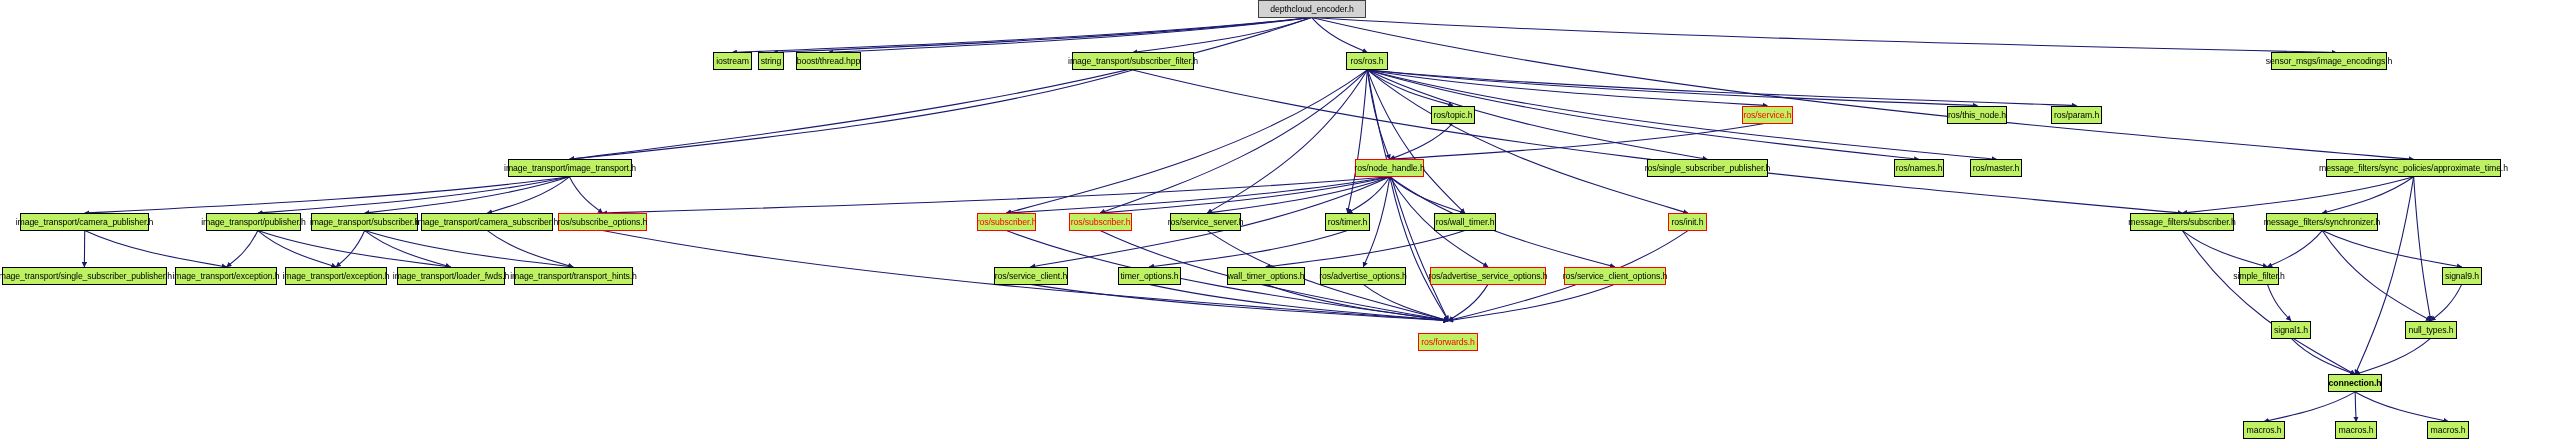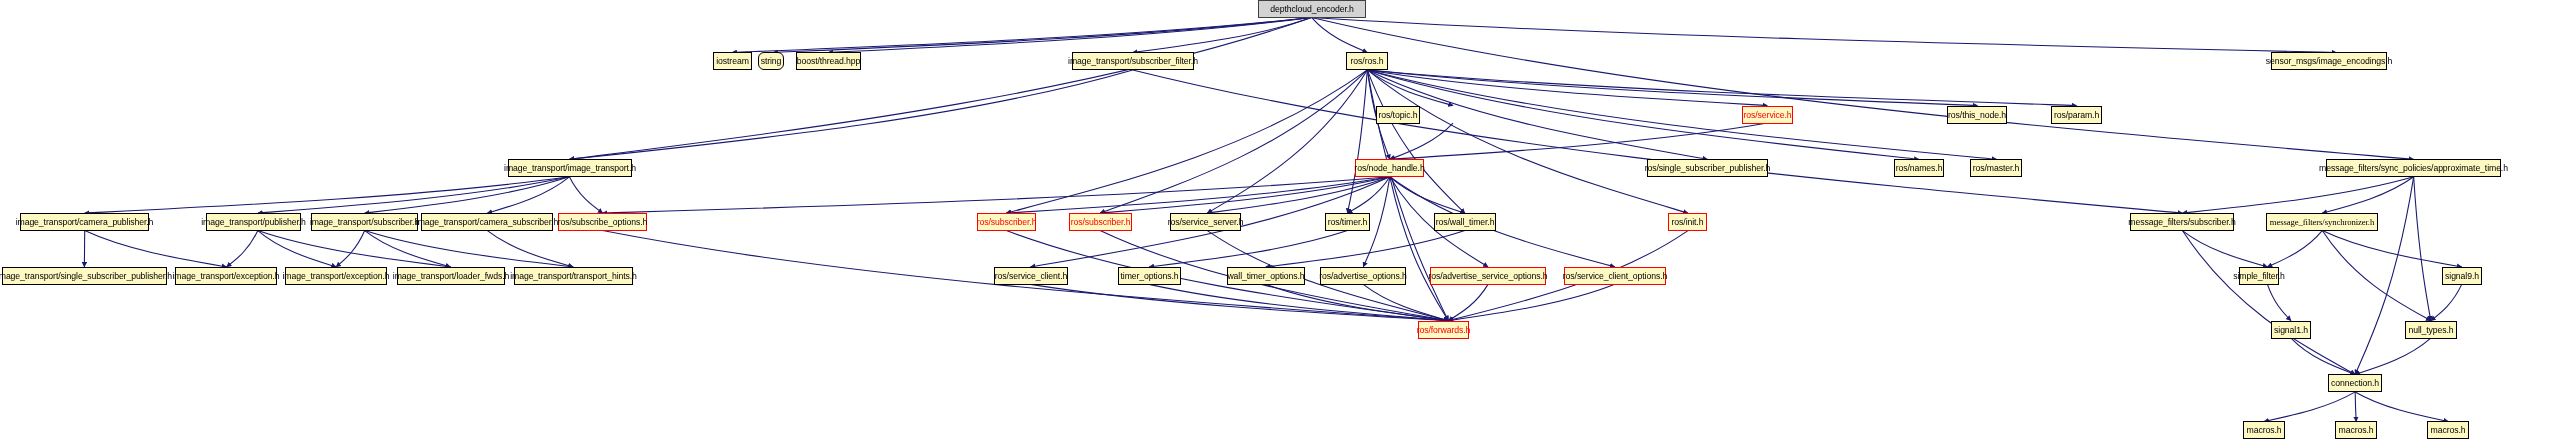--- a/index.html
+++ b/index.html
@@ -25,21 +25,21 @@
     pointer-events: none;
   }
   .node {
     position: absolute;
     box-sizing: border-box;
     display: flex;
     align-items: center;
     justify-content: center;
     height: 17.5px;
     border: 0.7px solid #000000;
-    background: #fef9c3;
+    background: #bef264;
     color: #000000;
     font-size: 8.7px;
     line-height: 16px;
     white-space: nowrap;
     padding: 0 4.7px;
     letter-spacing: -0.1px;
   }
   .node.root {
     background: #d3d3d3;
     border-color: #404040;
@@ -140,26 +140,26 @@
       <path d="M 3662,423 C 3648.2,452.7 3629.8,466.2 3616,477" fill="none" stroke="#191970" stroke-width="1.6" marker-end="url(#arrow)"></path>
       <path d="M 3408,503 C 3436.65,532.7 3474.85,546.2 3503.5,557" fill="none" stroke="#191970" stroke-width="1.6" marker-end="url(#arrow)"></path>
       <path d="M 3616,503 C 3582.25,532.7 3537.25,546.2 3503.5,557" fill="none" stroke="#191970" stroke-width="1.6" marker-end="url(#arrow)"></path>
       <path d="M 3503.5,583 C 3462.85,607.2 3408.65,618.2 3368,627" fill="none" stroke="#191970" stroke-width="1.6" marker-end="url(#arrow)"></path>
       <path d="M 3503.5,583 C 3503.95,607.2 3504.55,618.2 3505,627" fill="none" stroke="#191970" stroke-width="1.6" marker-end="url(#arrow)"></path>
       <path d="M 3503.5,583 C 3545.05,607.2 3600.45,618.2 3642,627" fill="none" stroke="#191970" stroke-width="1.6" marker-end="url(#arrow)"></path>
     </svg>
   <div id="nodes">
       <div class="node root" style="left: 1258px; top: 0px; width: 108px;">depthcloud_encoder.h</div>
       <div class="node" style="left: 713px; top: 52px; width: 39px;">iostream</div>
-      <div class="node" style="left: 758px; top: 52px; width: 26px; border-radius: 6px;">string</div>
+      <div class="node" style="left: 758px; top: 52px; width: 26px;">string</div>
       <div class="node" style="left: 796px; top: 52px; width: 65px;">boost/thread.hpp</div>
       <div class="node" style="left: 1072px; top: 52px; width: 122px;">image_transport/subscriber_filter.h</div>
       <div class="node" style="left: 1346px; top: 52px; width: 42px;">ros/ros.h</div>
       <div class="node" style="left: 2271px; top: 52px; width: 116px;">sensor_msgs/image_encodings.h</div>
-      <div class="node" style="left: 1376px; top: 106px; width: 44px; text-align: center;">ros/topic.h</div>
+      <div class="node" style="left: 1431px; top: 106px; width: 44px; text-align: center;">ros/topic.h</div>
       <div class="node redtext" style="left: 1742px; top: 106px; width: 51px;">ros/service.h</div>
       <div class="node" style="left: 1947px; top: 106px; width: 60px;">ros/this_node.h</div>
       <div class="node" style="left: 2051px; top: 106px; width: 51px;">ros/param.h</div>
       <div class="node" style="left: 508px; top: 159px; width: 124px;">image_transport/image_transport.h</div>
       <div class="node redbox" style="left: 1355px; top: 159px; width: 69px;">ros/node_handle.h</div>
       <div class="node" style="left: 1647px; top: 159px; width: 121px;">ros/single_subscriber_publisher.h</div>
       <div class="node" style="left: 1894px; top: 159px; width: 50px;">ros/names.h</div>
       <div class="node" style="left: 1970px; top: 159px; width: 52px;">ros/master.h</div>
       <div class="node" style="left: 2326px; top: 159px; width: 175px;">message_filters/sync_policies/approximate_time.h</div>
       <div class="node" style="left: 20px; top: 213px; width: 129px;">image_transport/camera_publisher.h</div>
@@ -167,36 +167,36 @@
       <div class="node" style="left: 311px; top: 213px; width: 107px;">image_transport/subscriber.h</div>
       <div class="node" style="left: 421px; top: 213px; width: 132px;">image_transport/camera_subscriber.h</div>
       <div class="node redbox" style="left: 558px; top: 213px; width: 89px;">ros/subscribe_options.h</div>
       <div class="node redtext" style="left: 977px; top: 213px; width: 59px;">ros/subscriber.h</div>
       <div class="node redtext" style="left: 1069px; top: 213px; width: 63px;">ros/subscriber.h</div>
       <div class="node" style="left: 1170px; top: 213px; width: 71px;">ros/service_server.h</div>
       <div class="node" style="left: 1325px; top: 213px; width: 45px; text-align: right;">ros/timer.h</div>
       <div class="node" style="left: 1434px; top: 213px; width: 62px;">ros/wall_timer.h</div>
       <div class="node redbox" style="left: 1668px; top: 213px; width: 39px;">ros/init.h</div>
       <div class="node" style="left: 2130px; top: 213px; width: 104px;">message_filters/subscriber.h</div>
-      <div class="node" style="left: 2266px; top: 213px; width: 112px; font-family: Liberation Serif, serif;">message_filters/synchronizer.h</div>
+      <div class="node" style="left: 2266px; top: 213px; width: 112px;">message_filters/synchronizer.h</div>
       <div class="node" style="left: 2px; top: 267px; width: 165px;">image_transport/single_subscriber_publisher.h</div>
       <div class="node" style="left: 175px; top: 267px; width: 102px;">image_transport/exception.h</div>
       <div class="node" style="left: 285px; top: 267px; width: 102px;">image_transport/exception.h</div>
       <div class="node" style="left: 397px; top: 267px; width: 108px;">image_transport/loader_fwds.h</div>
       <div class="node" style="left: 514px; top: 267px; width: 119px;">image_transport/transport_hints.h</div>
       <div class="node" style="left: 994px; top: 267px; width: 74px;">ros/service_client.h</div>
       <div class="node" style="left: 1118px; top: 267px; width: 63px;">timer_options.h</div>
       <div class="node" style="left: 1227px; top: 267px; width: 78px;">wall_timer_options.h</div>
       <div class="node" style="left: 1320px; top: 267px; width: 86px;">ros/advertise_options.h</div>
       <div class="node redbox" style="left: 1430px; top: 267px; width: 116px;">ros/advertise_service_options.h</div>
       <div class="node redbox" style="left: 1564px; top: 267px; width: 102px;">ros/service_client_options.h</div>
       <div class="node" style="left: 2239px; top: 267px; width: 40px;">simple_filter.h</div>
       <div class="node" style="left: 2442px; top: 267px; width: 40px; text-align: right;">signal9.h</div>
-      <div class="node redtext" style="left: 1418px; top: 321px; width: 51px;">ros/forwards.h</div>
+      <div class="node redtext" style="left: 1418px; top: 333px; width: 60px;">ros/forwards.h</div>
       <div class="node" style="left: 2271px; top: 321px; width: 40px;">signal1.h</div>
       <div class="node" style="left: 2405px; top: 321px; width: 52px;">null_types.h</div>
-      <div class="node" style="left: 2328px; top: 374px; width: 54px;">connection.h</div>
+      <div class="node" style="left: 2328px; top: 374px; width: 54px; font-weight: bold;">connection.h</div>
       <div class="node" style="left: 2243px; top: 421px; width: 42px;">macros.h</div>
       <div class="node" style="left: 2335px; top: 421px; width: 42px;">macros.h</div>
       <div class="node" style="left: 2427px; top: 421px; width: 42px;">macros.h</div>
     </div>
 </div>
 
 
 </body></html>

